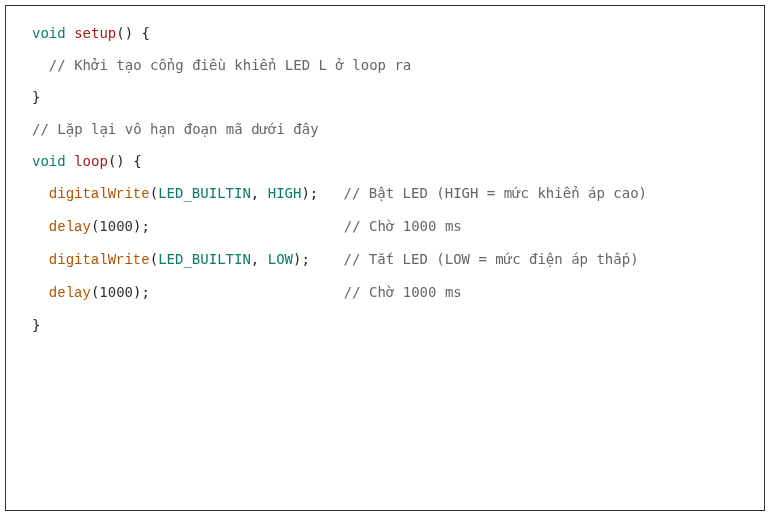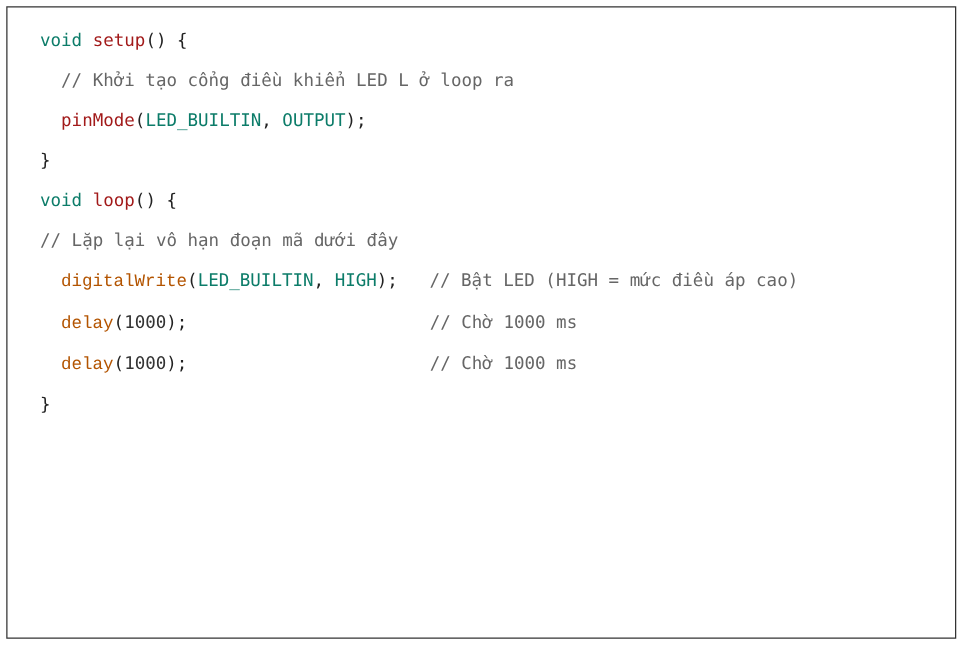--- a/index.html
+++ b/index.html
@@ -33,21 +33,21 @@
   .num      { color: #333; text-align: right; }
   .comment  { color: #666; }
   .plain    { color: #222; }
 </style>
 </head>
 <body>
 
 <div class="code-box" id="code-box">
     <div class="line"><span class="plain"></span><span class="kw">void</span><span class="plain"> </span><span class="fn-def">setup</span><span class="plain">() {</span></div>
     <div class="line"><span class="plain">  </span><span class="comment">// Khởi tạo cổng điều khiển LED L ở loop ra</span></div>
-    <div class="line"><span class="plain">  </span><span class="fn-def">pinMode</span><span class="plain">(</span><span class="const">LED_BUILTIN</span><span class="plain">, </span><span class="const">OUTPUT</span><span class="plain">);</span></div>
     <div class="line"><span class="plain"></span><span class="plain">}</span></div>
+    <div class="line"><span class="plain"></span><span class="comment">// Lặp lại vô hạn đoạn mã dưới đây</span></div>
     <div class="line"><span class="plain"></span><span class="kw">void</span><span class="plain"> </span><span class="fn-def">loop</span><span class="plain">() {</span></div>
-    <div class="line"><span class="plain"></span><span class="comment">// Lặp lại vô hạn đoạn mã dưới đây</span></div>
-    <div class="line"><span class="plain">  </span><span class="fn-call">digitalWrite</span><span class="plain">(</span><span class="const">LED_BUILTIN</span><span class="plain">, </span><span class="const">HIGH</span><span class="plain">);   </span><span class="comment">// Bật LED (HIGH = mức điều áp cao)</span></div>
+    <div class="line"><span class="plain">  </span><span class="fn-call">digitalWrite</span><span class="plain">(</span><span class="const">LED_BUILTIN</span><span class="plain">, </span><span class="const">HIGH</span><span class="plain">);   </span><span class="comment">// Bật LED (HIGH = mức khiển áp cao)</span></div>
     <div class="line"><span class="plain">  </span><span class="fn-call">delay</span><span class="plain">(</span><span class="num">1000</span><span class="plain">);                       </span><span class="comment">// Chờ 1000 ms</span></div>
+    <div class="line"><span class="plain">  </span><span class="fn-call">digitalWrite</span><span class="plain">(</span><span class="const">LED_BUILTIN</span><span class="plain">, </span><span class="const">LOW</span><span class="plain">);    </span><span class="comment">// Tắt LED (LOW = mức điện áp thấp)</span></div>
     <div class="line"><span class="plain">  </span><span class="fn-call">delay</span><span class="plain">(</span><span class="num">1000</span><span class="plain">);                       </span><span class="comment">// Chờ 1000 ms</span></div>
     <div class="line"><span class="plain"></span><span class="plain">}</span></div>
   </div>
 
 </body></html>

